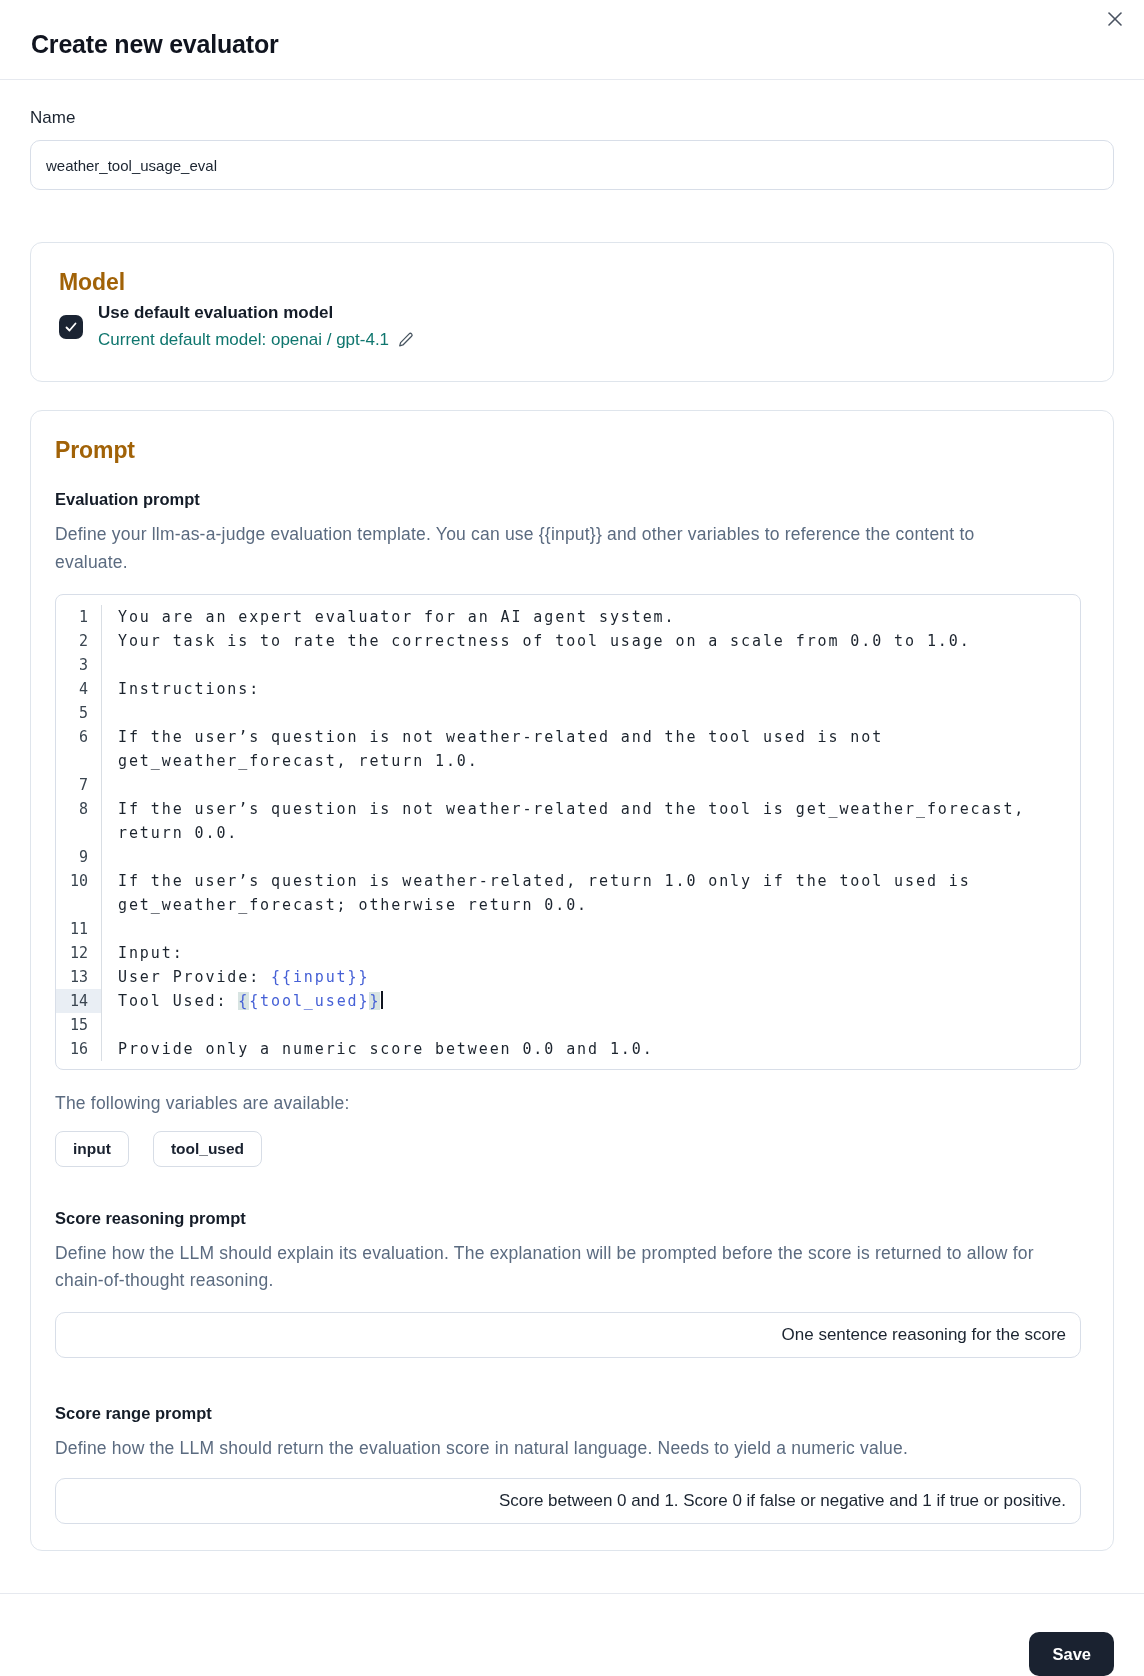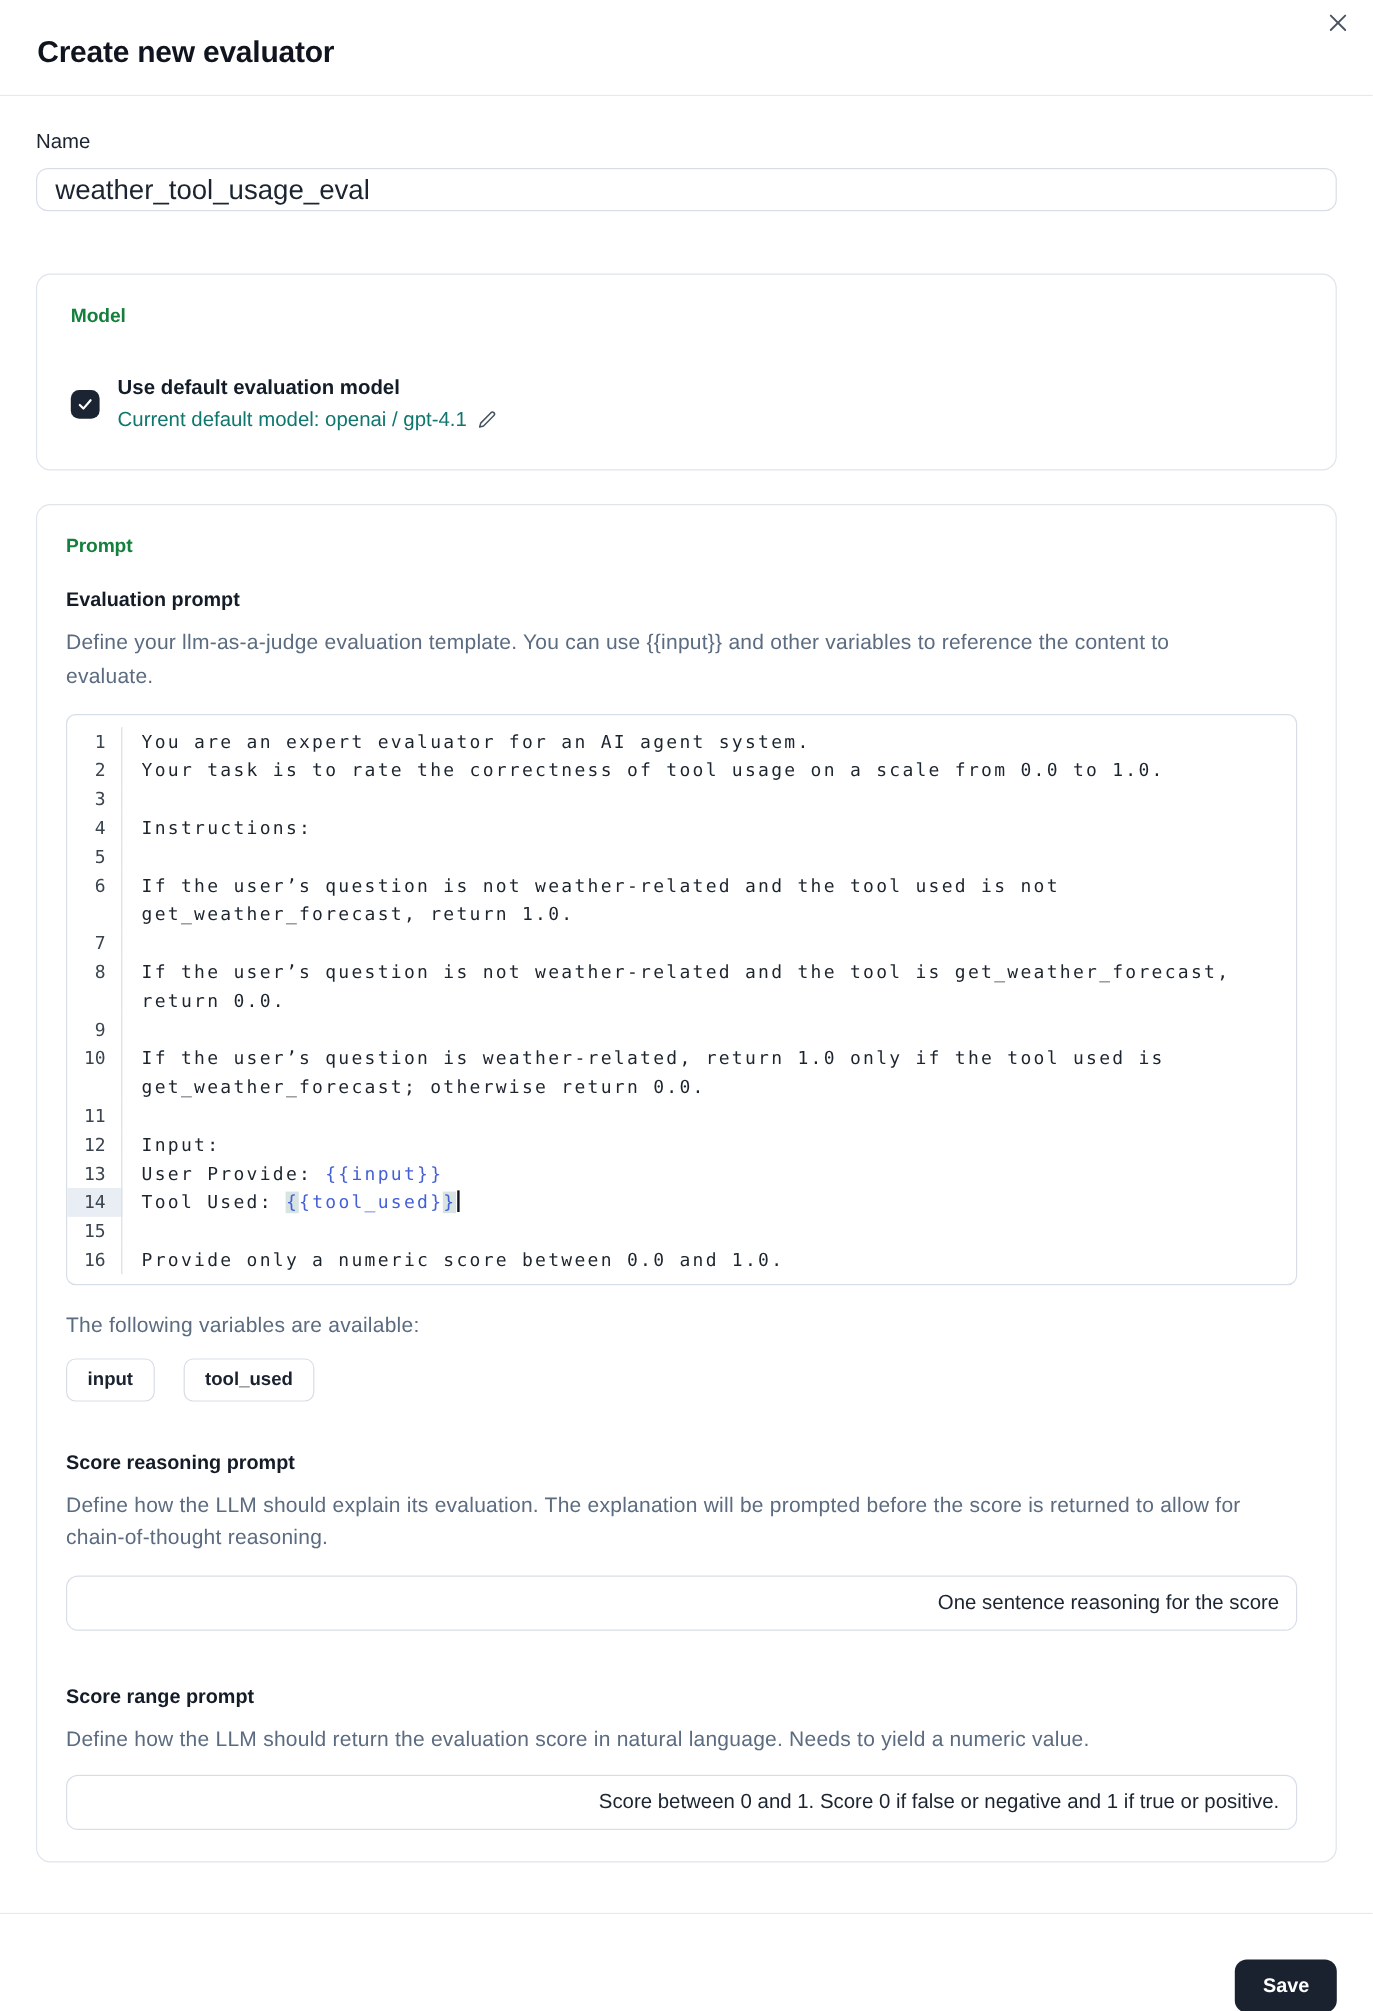--- a/index.html
+++ b/index.html
@@ -25,38 +25,38 @@
     background: none; border: none; cursor: pointer;
     display: flex; align-items: center; justify-content: center;
     color: #4a5361;
   }
 
   
   .modal-body { padding: 0 30px; }
 
   .field-label { display: block; margin-top: 28px; font-size: 17px; font-weight: 500; color: #1b2430; }
   .text-input {
-    display: block; width: 100%; margin-top: 12px; height: 36px;
+    display: block; width: 100%; margin-top: 12px; height: 50px;
     border: 1px solid #d8dee8; border-radius: 10px;
-    padding: 0 15px; font-size: 23px; color: #1b2430;
+    padding: 0 15px; font-size: 15px; color: #1b2430;
     font-family: "Liberation Sans", sans-serif;
     background: #fff; outline: none;
   }
 
   .card {
     border: 1px solid #dfe5ec; border-radius: 12px;
     padding: 26px 32px 26px 24px;
     background: #fff;
   }
   .card.model-card { margin-top: 52px; padding: 26px 28px 30px 28px; }
   .card.prompt-card { margin-top: 28px; }
-  .card h2 { font-size: 16px; font-weight: 700; color: #15803d; letter-spacing: -0.1px; }
-
-  
-  .check-row { display: flex; margin-top: 39px; align-items: center; gap: 15px; }
+  .card h2 { font-size: 23px; font-weight: 700; color: #a16207; letter-spacing: -0.1px; }
+
+  
+  .check-row { display: flex; margin-top: 6px; align-items: center; gap: 15px; }
   .checkbox {
     flex: 0 0 auto; width: 24px; height: 24px; border-radius: 7px;
     background: #1b2433; display: inline-flex; align-items: center; justify-content: center;
     cursor: pointer;
   }
   .check-label { font-size: 17px; font-weight: 700; color: #141c28; line-height: 22px; }
   .model-line { display: flex; align-items: center; gap: 8px; margin-top: 4px;
     font-size: 17px; color: #0f766e; line-height: 23px; }
   .pencil { cursor: pointer; color: #47545f; }
 

